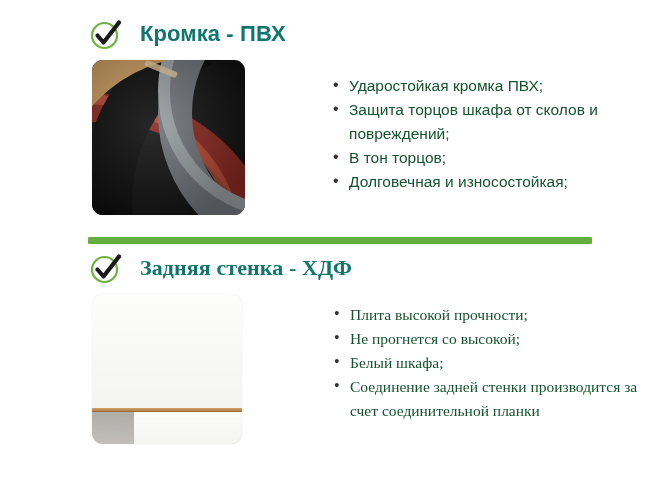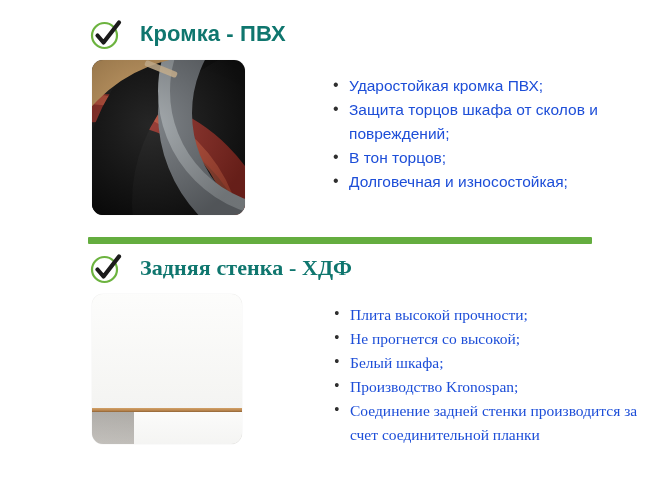--- a/index.html
+++ b/index.html
@@ -189,21 +189,21 @@
     flex: 1 1 auto;
   }
   .list-edge { padding-top: 14px; padding-left: 88px; }
   .list-hdf  { padding-top: 0px;  padding-left: 92px; margin-top: 9px; }
 
   .feature-item {
     position: relative;
     padding-left: 16px;
     font-size: 15.5px;
     line-height: 24px;
-    color: #1d4ed8;
+    color: #14532d;
   }
   .feature-item::before {
     content: "\2022";
     position: absolute;
     left: 0;
     top: -1px;
     font-size: 16px;
     line-height: 24px;
     color: #2f2f2f;
   }
@@ -289,20 +289,19 @@
           <div class="board b1">
             <div class="board-edge"></div>
           </div>
         </div>
       </div>
 
       <ul class="feature-list list-hdf">
         <li class="feature-item">Плита высокой прочности;</li>
         <li class="feature-item">Не прогнется со высокой;</li>
         <li class="feature-item">Белый шкафа;</li>
-        <li class="feature-item">Производство Kronospan;</li>
         <li class="feature-item">Соединение задней стенки производится за счет соединительной планки</li>
       </ul>
 
     </div>
   </div>
 
 </div>
 
 </body></html>

